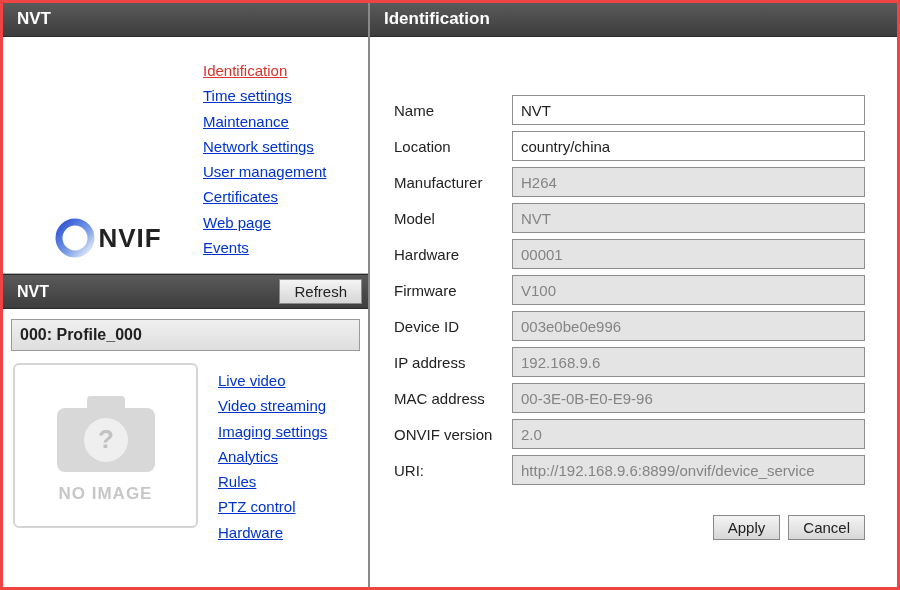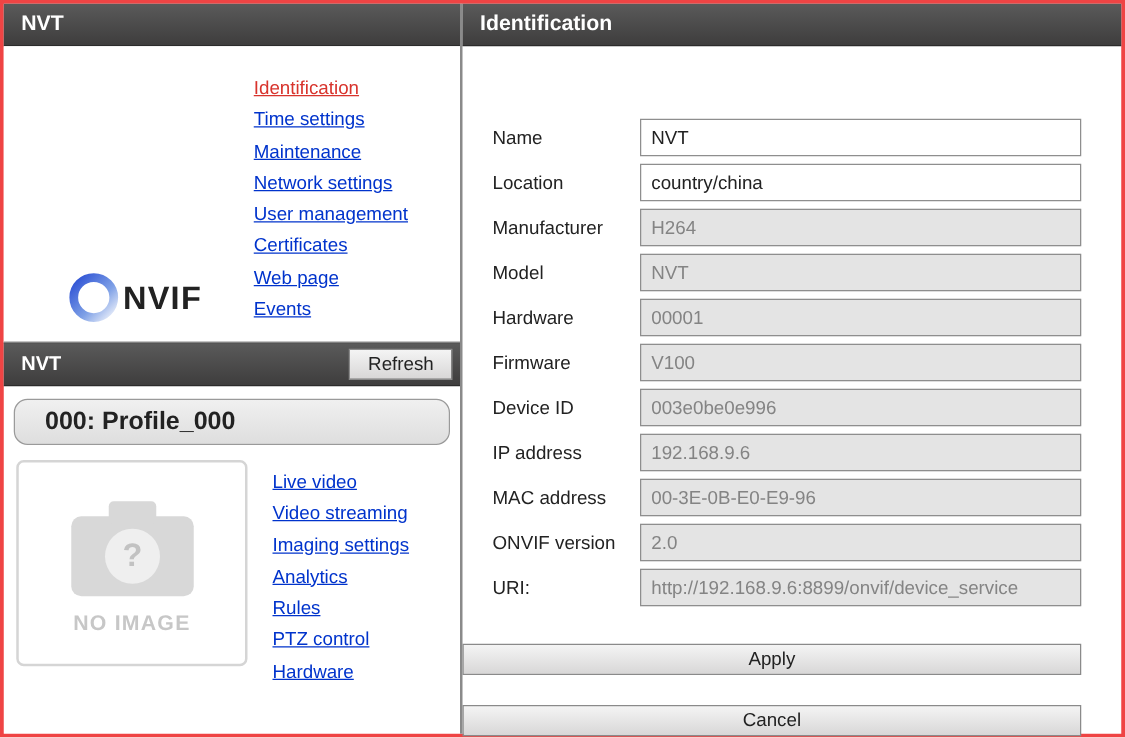--- a/index.html
+++ b/index.html
@@ -85,24 +85,24 @@
     font-size:15px;
     cursor:pointer;
     color:#222;
   }
   .profile-list {
     padding:10px 8px 6px;
   }
   .profile-row {
     border:1px solid #9a9a9a;
     background:linear-gradient(#f0f0f0,#dedede);
-    padding:6px 24px;
+    padding:6px 8px;
     font-weight:bold;
-    font-size:20px;
-    border-radius:11px;
+    font-size:16px;
+    border-radius:0;
     cursor:pointer;
   }
   .lower {
     display:flex;
     padding:6px 10px 12px;
   }
   .noimg {
     width:185px;
     height:165px;
     border:2px solid #d5d5d5;
@@ -142,23 +142,22 @@
     background:#fff;
     color:#222;
   }
   .form-row input.ro {
     background:#e4e4e4;
     color:#848484;
   }
   .btn-row {
     display:flex;
     justify-content:flex-end;
-    gap:24px;
+    gap:8px;
     padding:14px 32px 0 0;
-    flex-direction:column;
   }
 
   
   .onvif-logo { display:flex; align-items:center; gap:2px; }
   .onvif-text {
     font-family: Arial, sans-serif;
     font-weight:bold;
     font-size:30px;
     letter-spacing:1px;
     display:flex;

